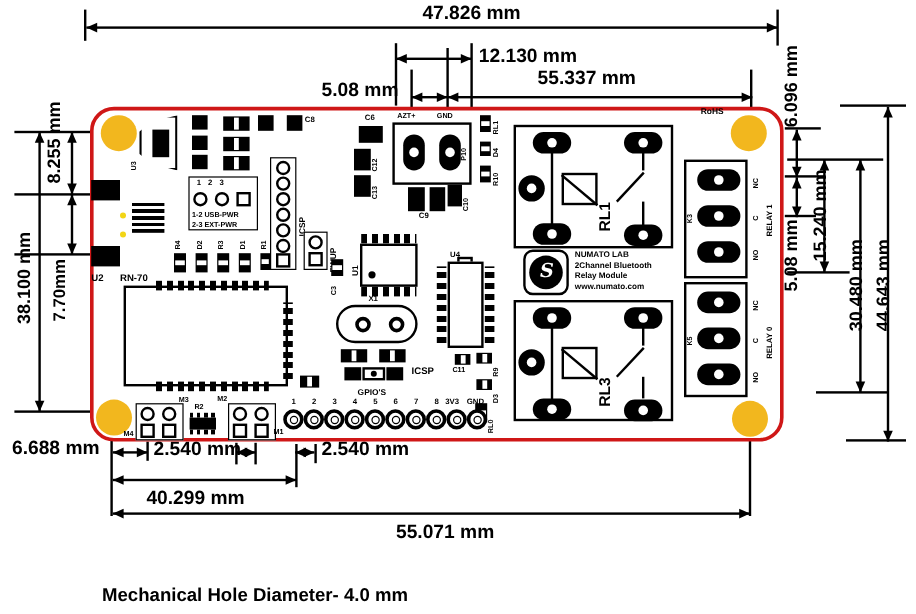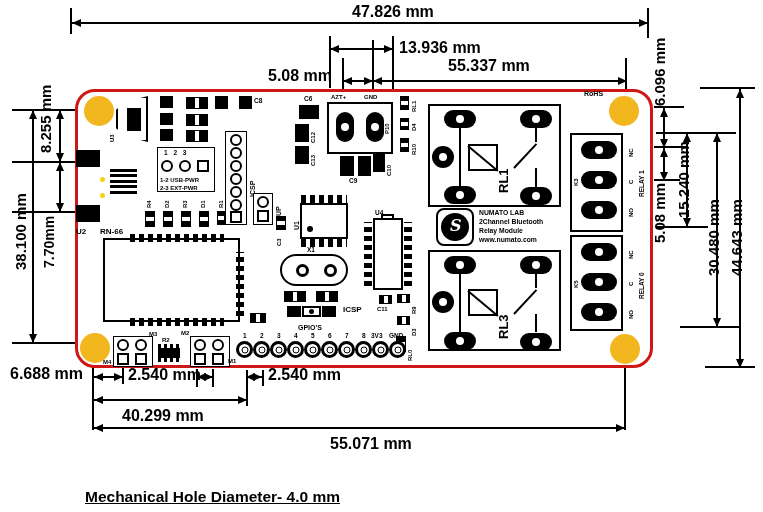--- a/index.html
+++ b/index.html
@@ -58,21 +58,21 @@
 <div class="canvas">
 
   <div class="ext" style="left:70px;top:8px;width:2px;height:26px;"></div>
   <div class="ext" style="left:647px;top:8px;width:2px;height:30px;"></div>
   <div class="dimh" style="left:72px;top:22px;width:576px;"></div>
   <div class="dlabel" style="left:352px;top:4px;">47.826 mm</div>
 
   <div class="ext" style="left:329px;top:36px;width:2px;height:52px;"></div>
   <div class="ext" style="left:392px;top:36px;width:2px;height:60px;"></div>
   <div class="dimh" style="left:330px;top:48px;width:63px;"></div>
-  <div class="dlabel" style="left:399px;top:40px;">13.936 mm</div>
+  <div class="dlabel" style="left:399px;top:40px;">12.130 mm</div>
 
   <div class="ext" style="left:342px;top:58px;width:2px;height:38px;"></div>
   <div class="ext" style="left:372px;top:40px;width:2px;height:56px;"></div>
   <div class="ext" style="left:625px;top:58px;width:2px;height:40px;"></div>
   <div class="dimh" style="left:343px;top:80px;width:30px;"></div>
   <div class="dlabel" style="left:268px;top:68px;">5.08 mm</div>
   <div class="dimh" style="left:373px;top:80px;width:254px;"></div>
   <div class="dlabel" style="left:448px;top:58px;">55.337 mm</div>
 
   <div class="ext" style="left:654px;top:106px;width:30px;height:2px;"></div>
@@ -203,21 +203,21 @@
   <div class="band" style="left:316px;top:291px;width:22px;height:11px;"></div>
 
   <div class="blk" style="left:287px;top:306px;width:14px;height:11px;"></div>
   <div class="box" style="left:302px;top:306px;width:19px;height:11px;"></div>
   <div class="dot" style="left:309px;top:309px;width:5px;height:5px;background:#000;"></div>
   <div class="blk" style="left:322px;top:306px;width:14px;height:11px;"></div>
   <div class="tl" style="left:343px;top:306px;font-size:8px;">ICSP</div>
   <div class="band" style="left:250px;top:313px;width:16px;height:10px;"></div>
 
   <div class="tl" style="left:76px;top:228px;font-size:8px;">U2</div>
-  <div class="tl" style="left:100px;top:228px;font-size:8px;">RN-66</div>
+  <div class="tl" style="left:100px;top:228px;font-size:8px;">RN-70</div>
   <div class="box" style="left:103px;top:238px;width:137px;height:84px;"></div>
   <div class="pinsh" style="left:130px;top:234px;width:94px;height:8px;"></div>
   <div class="pinsh" style="left:130px;top:318px;width:94px;height:8px;"></div>
   <div class="pinsv" style="left:236px;top:252px;width:8px;height:64px;"></div>
 
   <div class="tl" style="left:331px;top:94px;font-size:6px;">AZT+</div>
   <div class="tl" style="left:364px;top:94px;font-size:6px;">GND</div>
   <div class="box" style="left:327px;top:102px;width:66px;height:52px;"></div>
   <div class="oval" style="left:336px;top:112px;width:18px;height:30px;"></div>
   <div class="oval" style="left:366px;top:112px;width:18px;height:30px;"></div>
@@ -349,15 +349,15 @@
   <div class="gring" style="left:253px;top:341px;"></div>
   <div class="gring" style="left:270px;top:341px;"></div>
   <div class="gring" style="left:287px;top:341px;"></div>
   <div class="gring" style="left:304px;top:341px;"></div>
   <div class="gring" style="left:321px;top:341px;"></div>
   <div class="gring" style="left:338px;top:341px;"></div>
   <div class="gring" style="left:355px;top:341px;"></div>
   <div class="gring" style="left:372px;top:341px;"></div>
   <div class="gring" style="left:389px;top:341px;"></div>
 
-  <div class="tl" style="left:85px;top:489px;font-size:15.5px;text-decoration:underline;">Mechanical Hole Diameter- 4.0 mm</div>
+  <div class="tl" style="left:85px;top:489px;font-size:15.5px;">Mechanical Hole Diameter- 4.0 mm</div>
 
 </div>
 
 </body></html>

